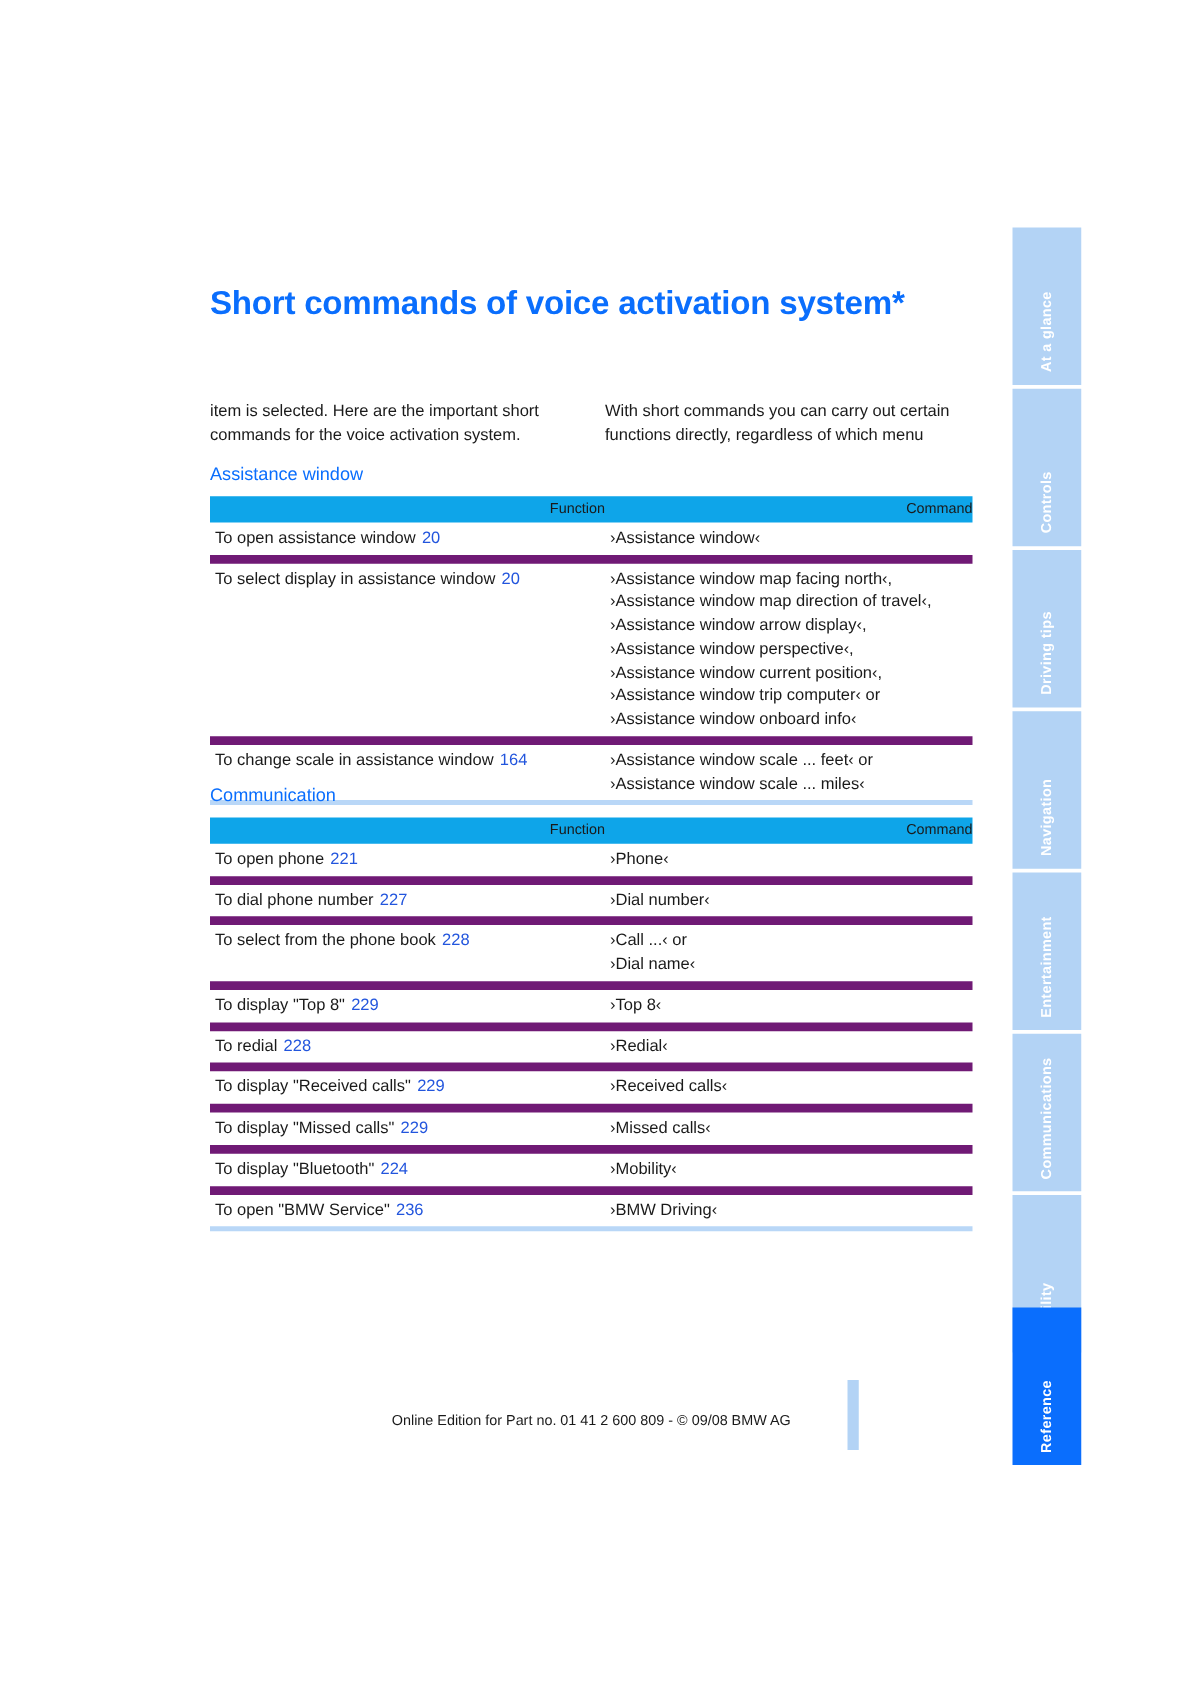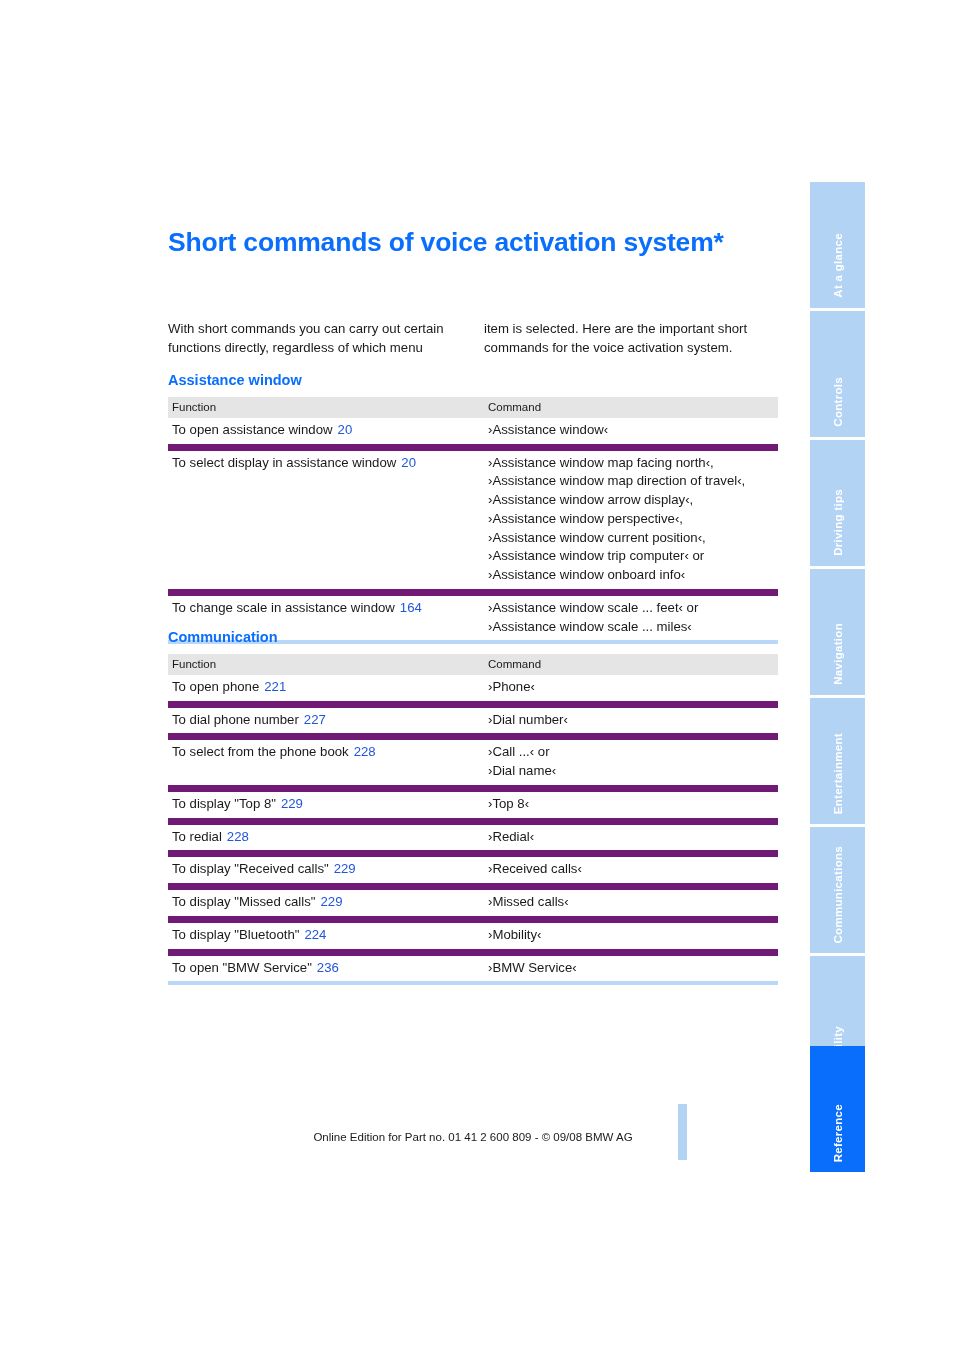--- a/index.html
+++ b/index.html
@@ -50,39 +50,39 @@
     width: 294px;
     font-size: 13.2px;
     line-height: 1.42;
     color: #1a1a1a;
   }
 
   
   .section-heading {
     color: #0a6efd;
     font-size: 14.5px;
-    font-weight: bold;
+    font-weight: normal;
     margin: 0 0 9px 0;
   }
 
   
   .cmd-table {
     width: 610px;
     border-collapse: collapse;
     border-bottom: 4px solid #b9d7f7;
     table-layout: fixed;
   }
   .cmd-table col.c-func { width: 316px; }
   .cmd-table col.c-cmd  { width: 294px; }
 
   .cmd-table thead th {
-    background: #e5e5e5;
+    background: #0ea5e9;
     font-size: 11.5px;
     font-weight: normal;
-    text-align: left;
+    text-align: right;
     padding: 4px 0 5px 4px;
     color: #1a1a1a;
   }
   .cmd-table tbody td {
     border-top: 7px solid #701a75;
     font-size: 13.2px;
     line-height: 1.42;
     padding: 3px 6px 4px 4px;
     vertical-align: top;
     color: #1a1a1a;
@@ -173,22 +173,22 @@
   }
 </style>
 </head>
 <body>
 
 <div class="page">
 
   <h1 class="page-title">Short commands of voice activation system*</h1>
 
   <div class="intro">
+    <div class="intro-col">item is selected. Here are the important short commands for the voice activation system.</div>
     <div class="intro-col">With short commands you can carry out certain functions directly, regardless of which menu</div>
-    <div class="intro-col">item is selected. Here are the important short commands for the voice activation system.</div>
   </div>
 
   <div class="tbl-wrap-1">
     <div class="section-heading">Assistance window</div>
     <table class="cmd-table">
       <colgroup>
           <col class="c-func">
           <col class="c-cmd">
         </colgroup>
       <thead>
@@ -286,21 +286,21 @@
           </tr>
           <tr>
             <td><span>To display "Bluetooth"</span><span class="pageref">224</span></td>
             <td>
               <span class="cmd-line">›Mobility‹</span>
             </td>
           </tr>
           <tr>
             <td><span>To open "BMW Service"</span><span class="pageref">236</span></td>
             <td>
-              <span class="cmd-line">›BMW Service‹</span>
+              <span class="cmd-line">›BMW Driving‹</span>
             </td>
           </tr>
         </tbody>
     </table>
   </div>
 
 </div>
 
 <div class="folio">291</div>
 <div class="folio-bar"></div>

